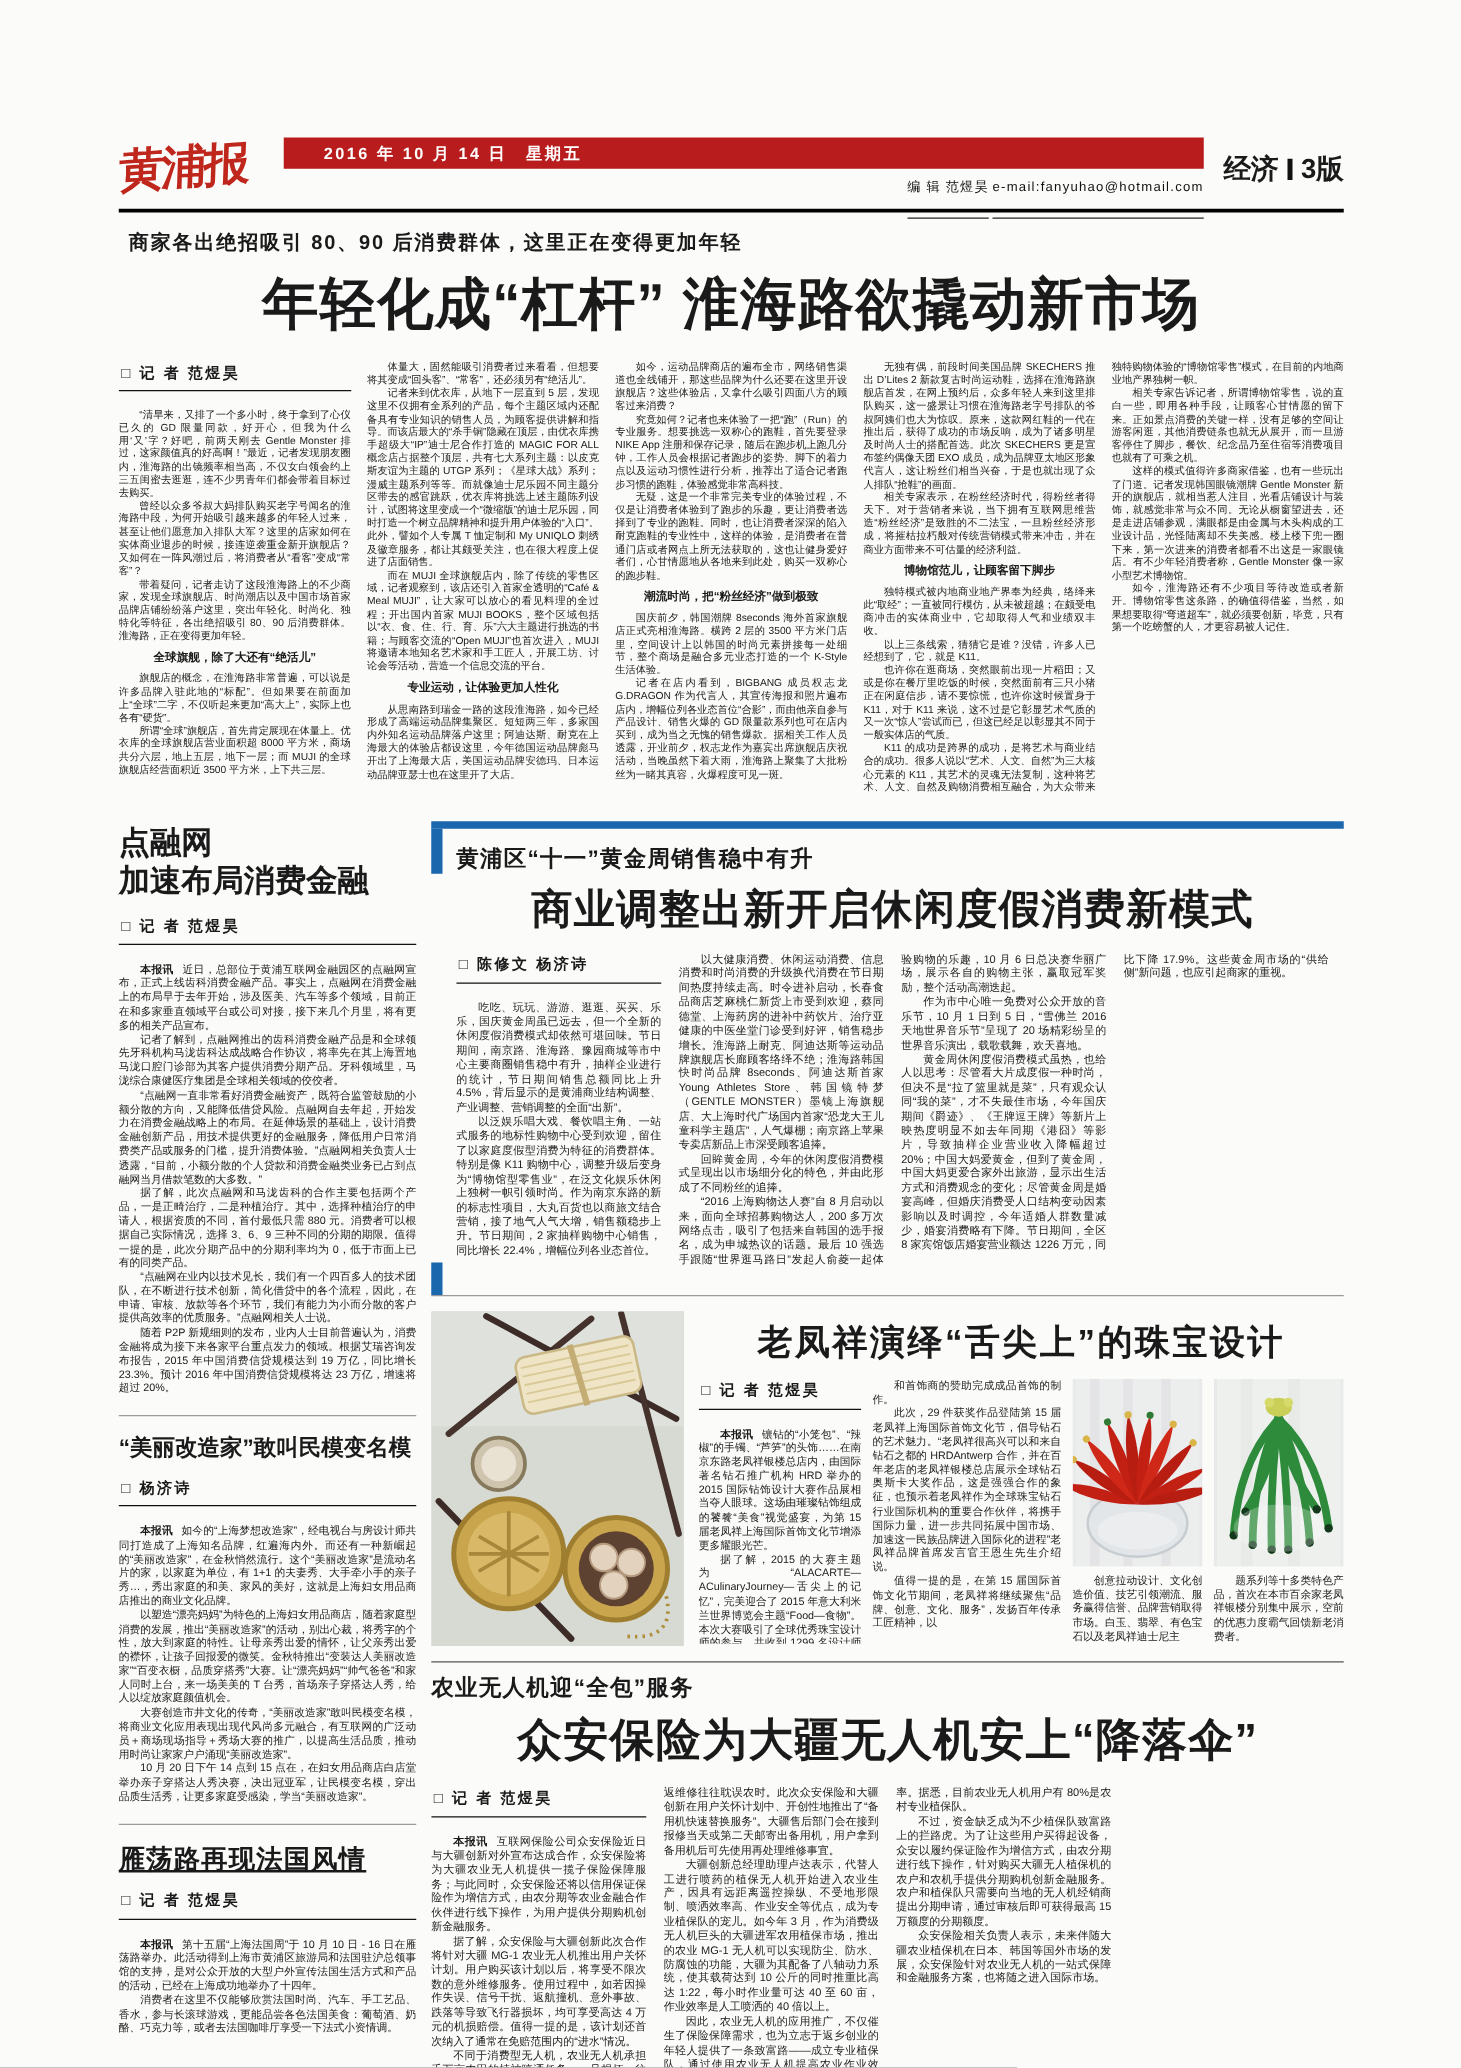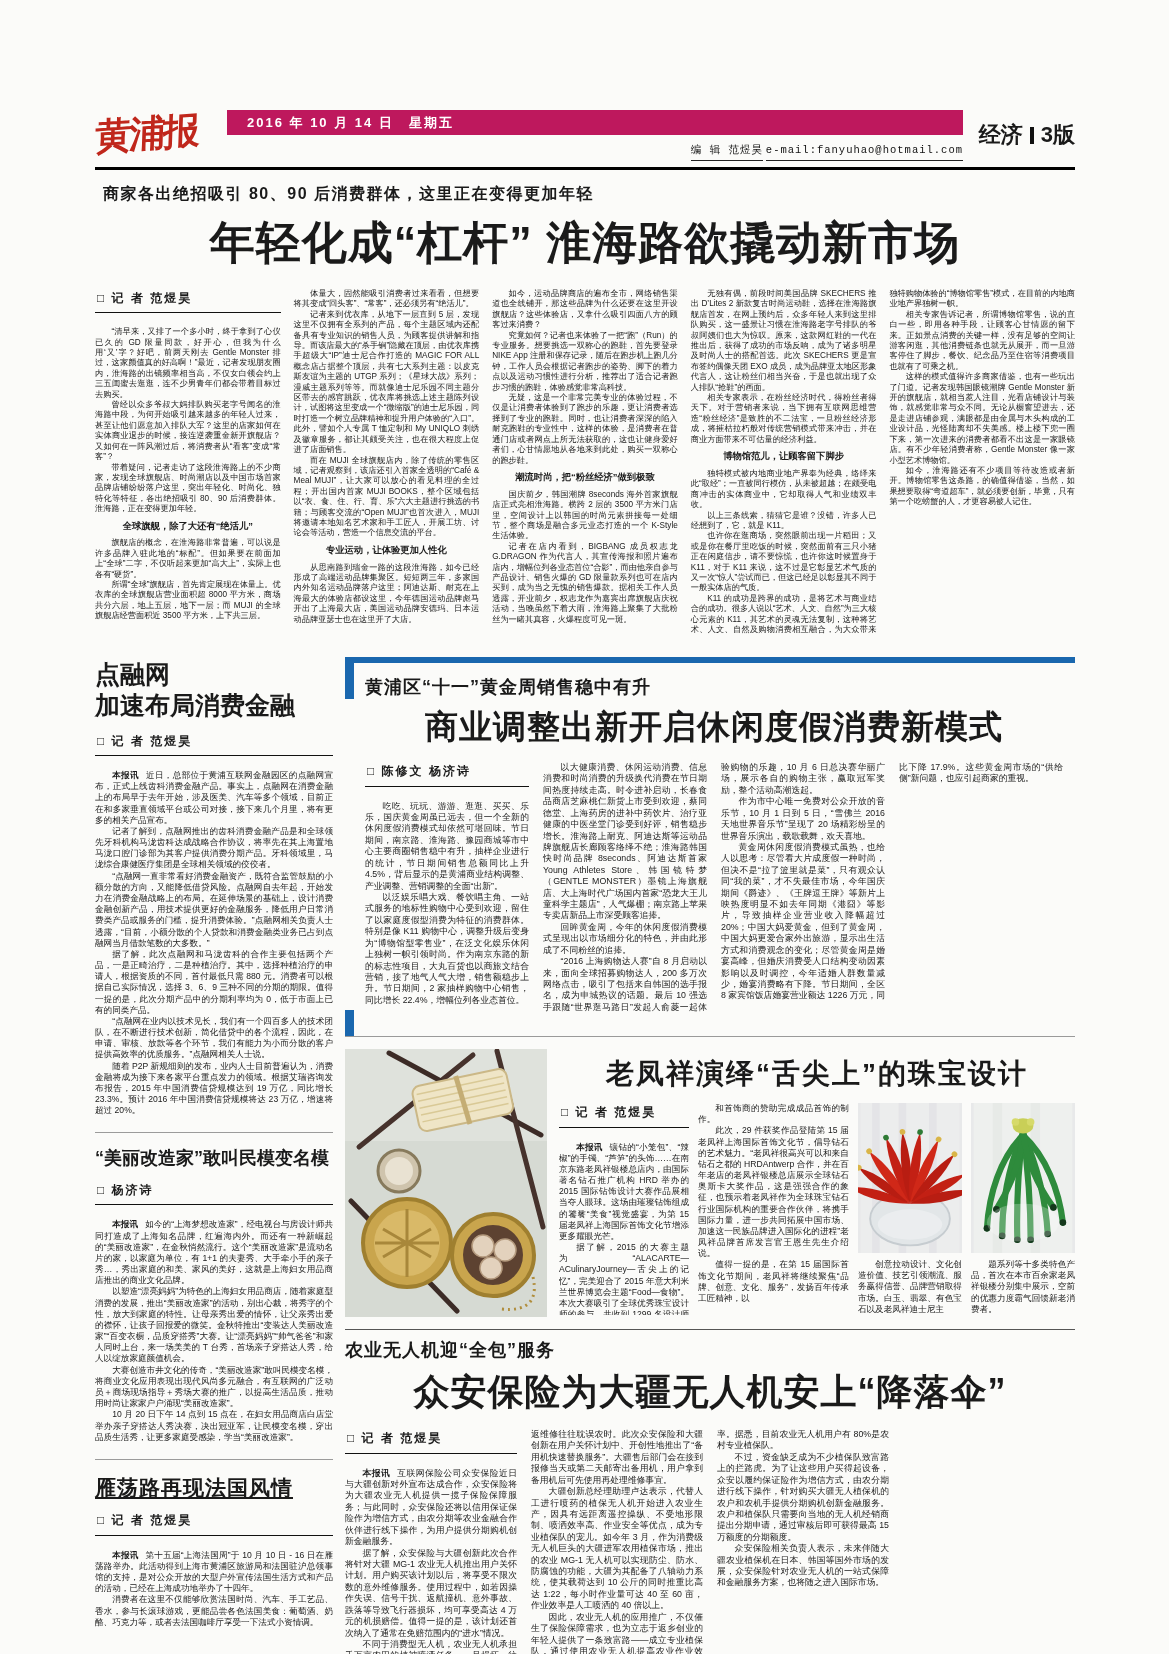--- a/index.html
+++ b/index.html
@@ -6,24 +6,24 @@
   .page{
     width:1169px;height:1654px;margin:0 auto;background:#fbfbf9;
     box-sizing:border-box;padding:110px 94px 20px 95px;overflow:hidden;
     font-family:"Liberation Sans","DejaVu Sans",sans-serif;color:#1a1a1a;position:relative;
   }
   
   .masthead{display:flex;align-items:flex-start;}
   .logo{width:132px;flex:0 0 132px;font-family:"DejaVu Serif",serif;font-weight:bold;
         font-size:37px;color:#c0271c;transform:rotate(-4deg) skewX(-6deg);letter-spacing:-3px;line-height:1.2;}
   .mast-mid{flex:1;min-width:0;}
-  .datebar{height:25px;background:#be185d;color:#fff;font-size:13px;font-weight:bold;
-           line-height:25px;padding-left:20px;letter-spacing:2px;}
+  .datebar{height:25px;background:#b91c1c;color:#fff;font-size:13px;font-weight:bold;
+           line-height:25px;padding-left:32px;letter-spacing:2px;}
   .editorline{text-align:right;font-size:10.5px;margin-top:8px;color:#111;}
-  .editorline .u{border-bottom:1px solid #222;padding-bottom:4px;letter-spacing:1px;font-family:Liberation Mono, monospace;}
+  .editorline .u{border-bottom:1px solid #222;padding-bottom:18px;letter-spacing:1px;}
   .mast-right{flex:0 0 112px;text-align:right;font-size:22px;font-weight:bold;padding-top:10px;white-space:nowrap;}
   .vsep{display:inline-block;width:4px;height:17px;background:#111;margin:0 7px;vertical-align:-2px;}
   .thickrule{border-top:3.5px solid #000;margin-top:10px;}
 
   
   .p{margin:0;text-indent:2em;}
   .lead{font-weight:bold;padding-right:7px;}
   .byline{font-weight:bold;font-size:12px;border-bottom:1.5px solid #111;
           padding:2px 0 6px 2px;margin:0 0 14px;letter-spacing:2px;break-inside:avoid;}
   .subhead{font-weight:bold;text-align:center;font-size:9.3px;margin:6px 0;break-inside:avoid;}

